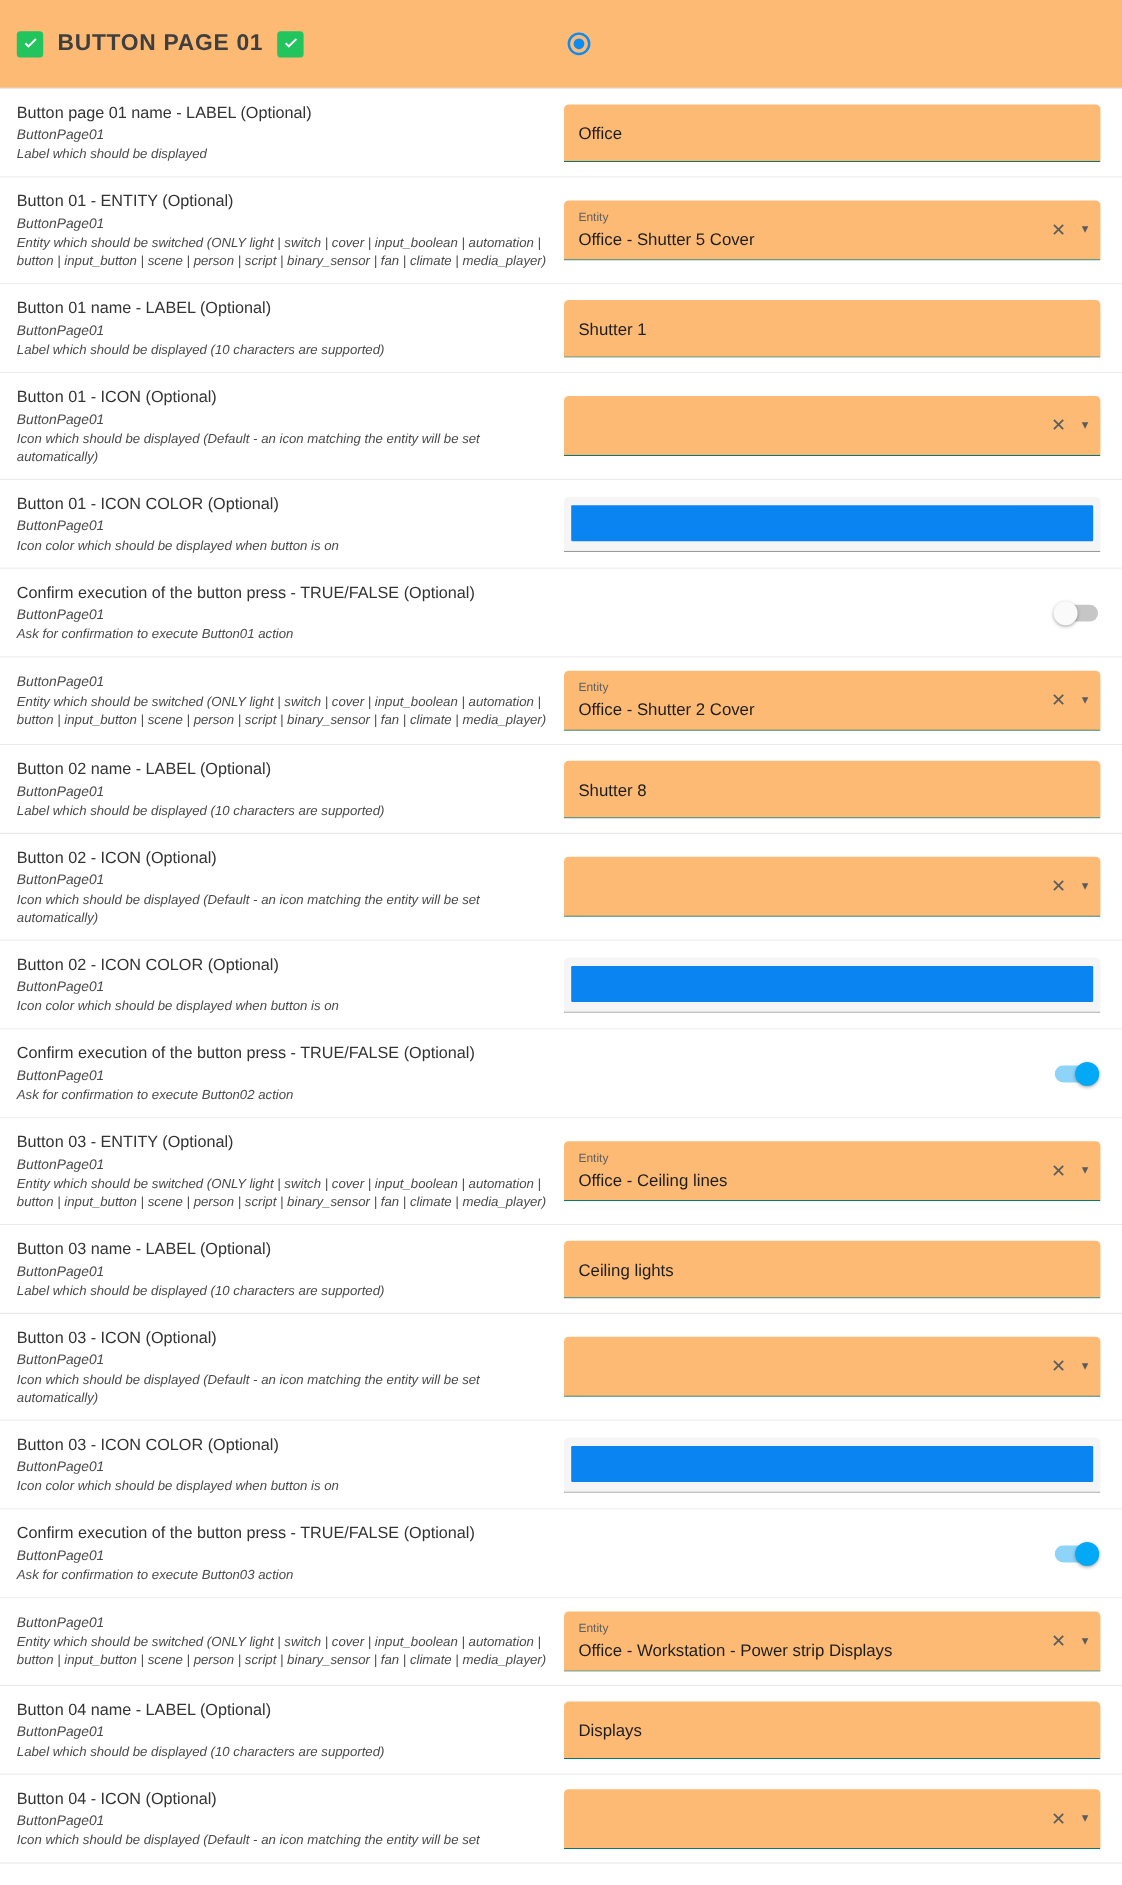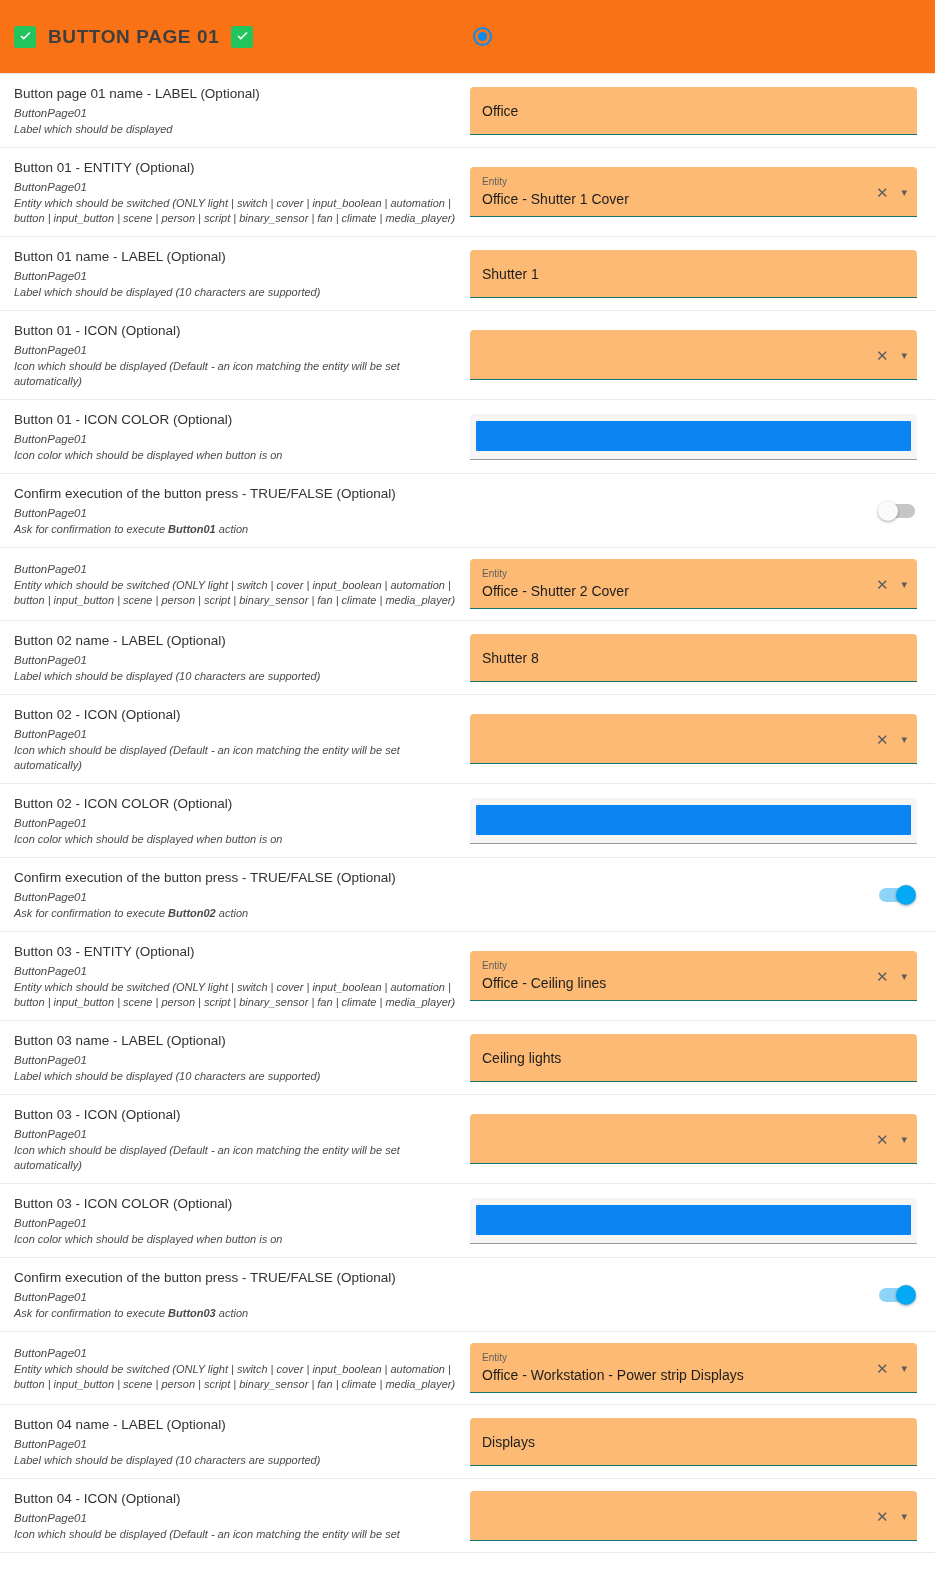--- a/index.html
+++ b/index.html
@@ -17,21 +17,21 @@
     overflow: hidden;
   }
 
   
   .header {
     height: 74px;
     display: flex;
     align-items: center;
     padding: 0 14px;
     border-bottom: 1px solid #e4e4e4;
-    background: #f97316;
+    background: #fdba74;
   }
   .check-box {
     width: 22px;
     height: 22px;
     border-radius: 3px;
     background: #21c45d;
     display: flex;
     align-items: center;
     justify-content: center;
     flex: 0 0 auto;
@@ -98,21 +98,21 @@
     line-height: 15px;
     margin-top: 3px;
   }
   .desc {
     font-size: 11px;
     font-style: italic;
     color: #4a4a4a;
     line-height: 14px;
     margin-top: 1px;
   }
-  .desc b { font-weight: bold; font-style: italic; }
+  .desc b { font-weight: normal; font-style: italic; }
 
   
   .field {
     width: 100%;
     background: #fdba74;
     border-bottom: 1px solid #0f766e;
     border-radius: 4px 4px 0 0;
     padding: 13px 12px 11px 12px;
     font-size: 14px;
     color: #1d1d1d;
@@ -245,21 +245,21 @@
     <div class="row-left">
       <div class="lbl">Button 01 - ENTITY (Optional)</div>
       <div class="sub">ButtonPage01</div>
       <div class="desc">Entity which should be switched (ONLY light | switch | cover | input_boolean | automation |</div>
       <div class="desc">button | input_button | scene | person | script | binary_sensor | fan | climate | media_player)</div>
     </div>
     <div class="row-right">
       <div class="fld-wrap">
         <div class="field with-clear">
           <div class="field-tag">Entity</div>
-          <div class="field-val">Office - Shutter 1 Cover</div>
+          <div class="field-val">Office - Shutter 5 Cover</div>
         </div>
         <div class="icons">
           <span class="x-icon">✕</span>
           <span class="caret-icon">▾</span>
         </div>
       </div>
     </div>
   </div>
 
   <div class="row">

